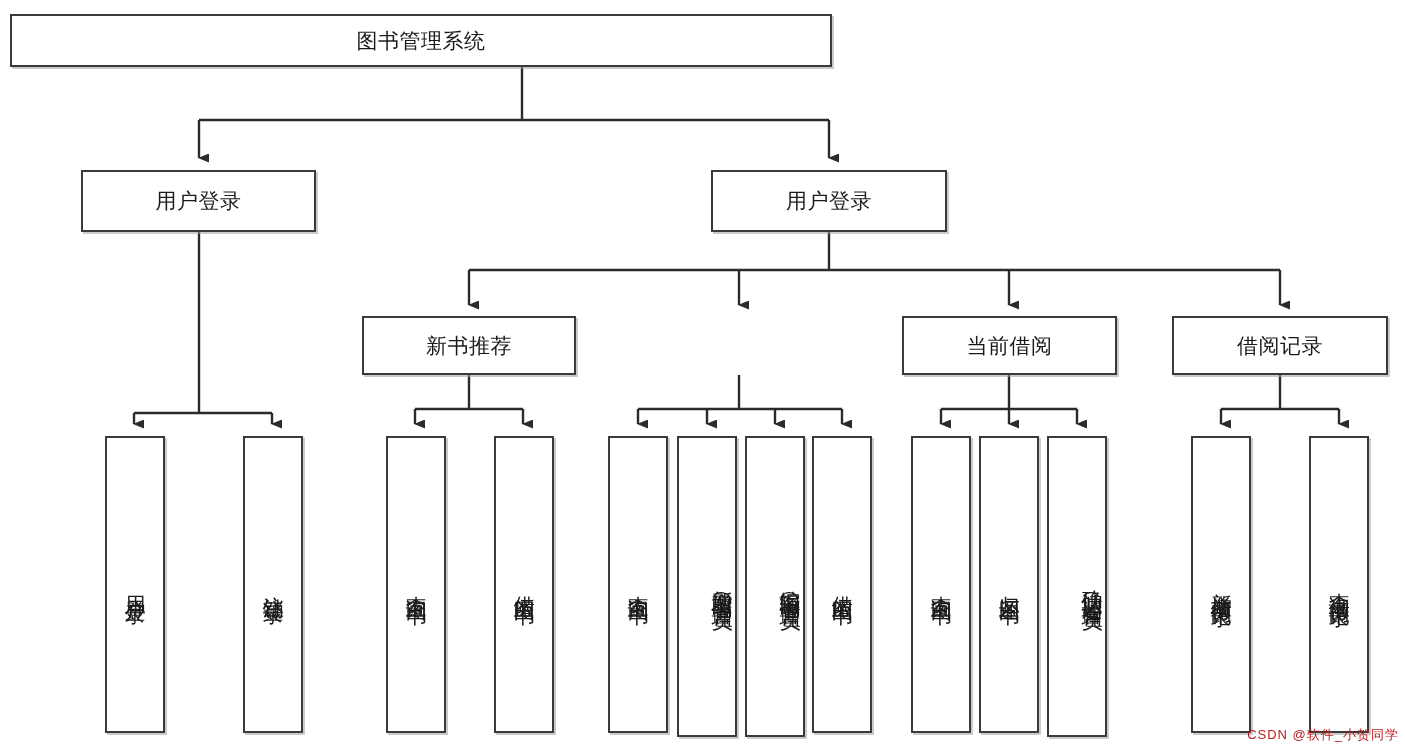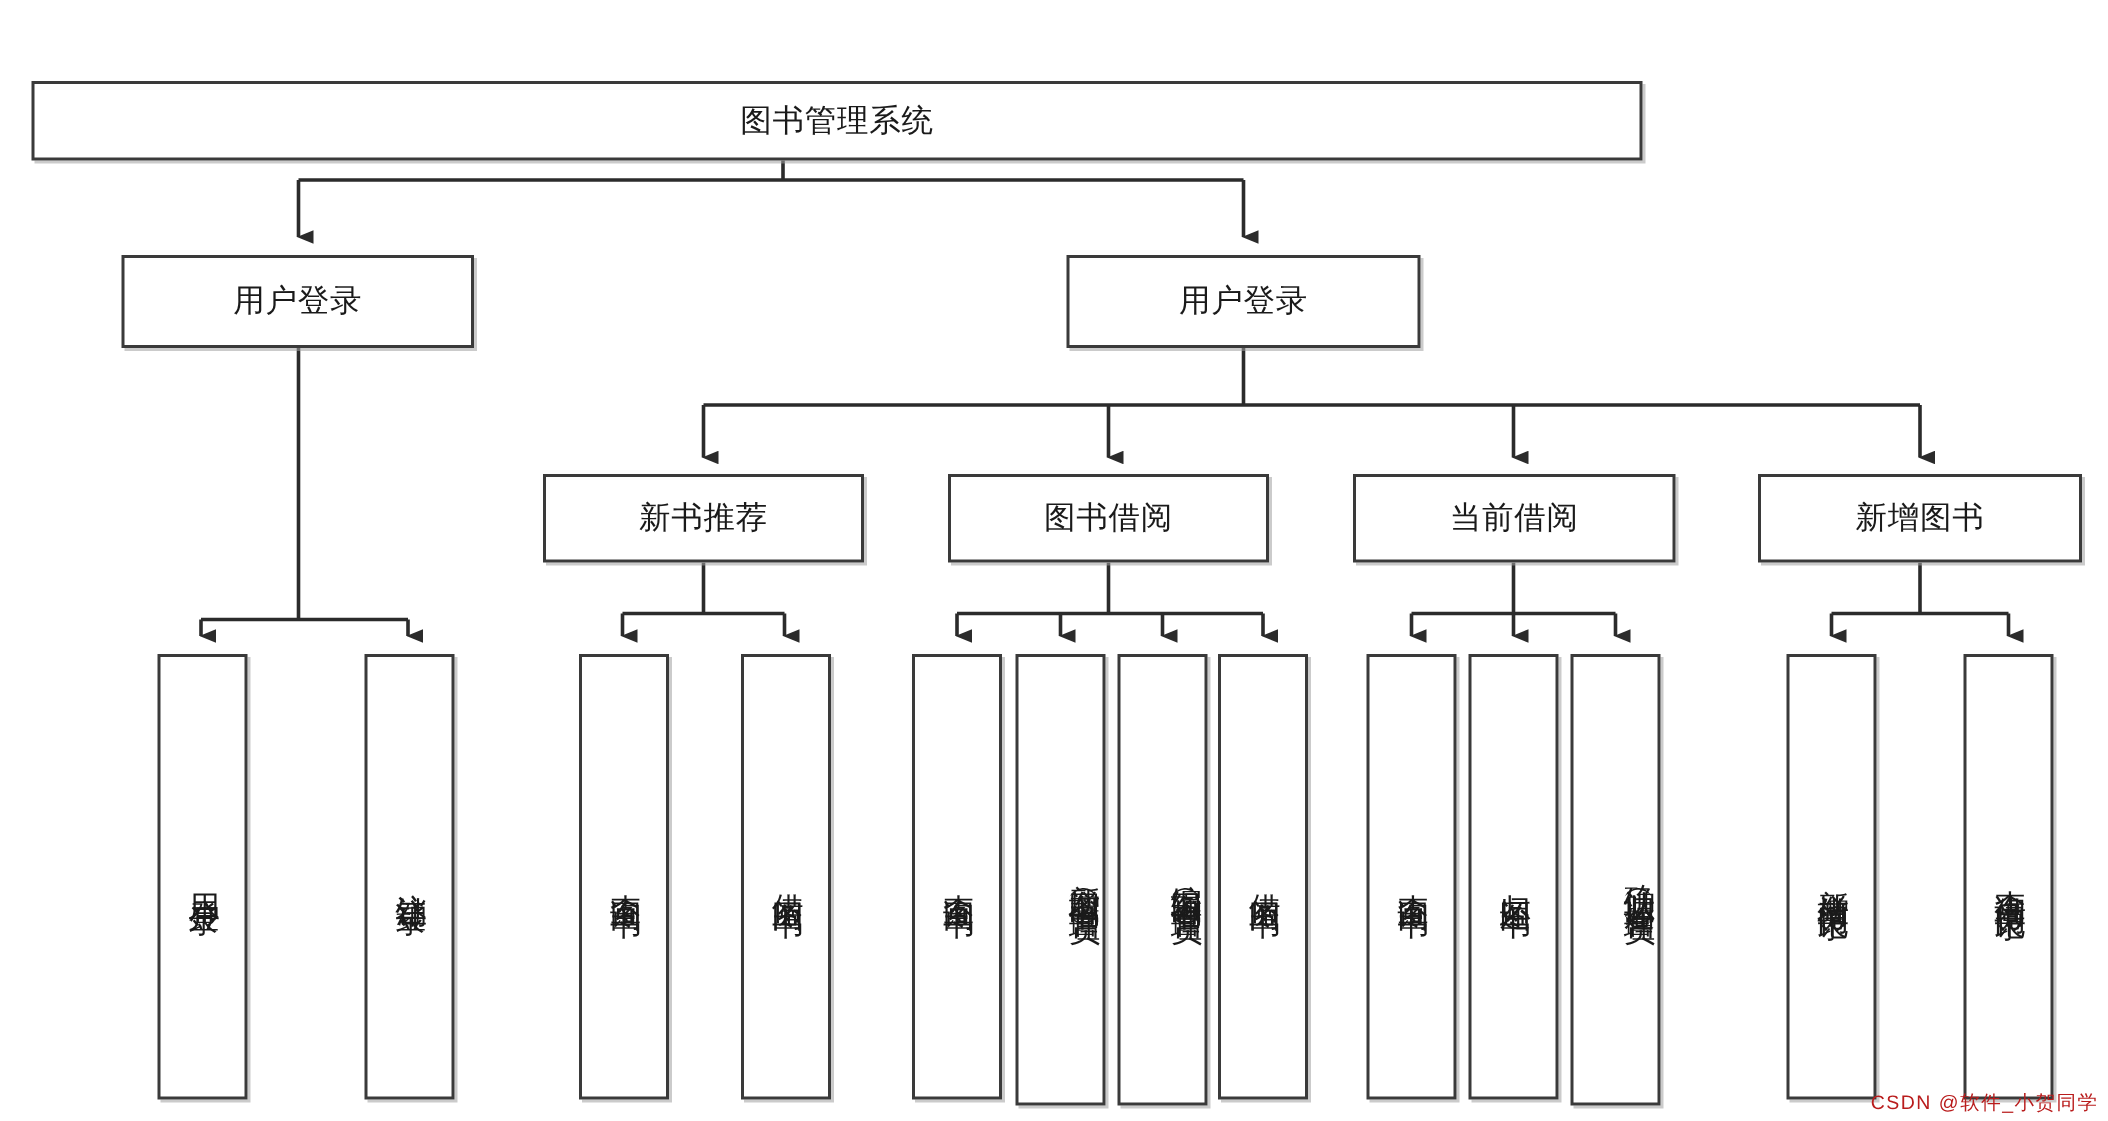--- a/index.html
+++ b/index.html
@@ -116,42 +116,39 @@
       <path d="M1009,409 L1009,424" marker-end="url(#arrow)"></path>
       <path d="M1077,409 L1077,424" marker-end="url(#arrow)"></path>
 
       <path d="M1280,375 L1280,409"></path>
       <path d="M1221,409 L1339,409"></path>
       <path d="M1221,409 L1221,424" marker-end="url(#arrow)"></path>
       <path d="M1339,409 L1339,424" marker-end="url(#arrow)"></path>
     </g>
   </svg>
 
-  <div class="node horiz" style="left:21px; top:14px; width:1074px; height:53px;margin-top:40px;">
+  <div class="node horiz" style="left:10px; top:14px; width:822px; height:53px;">
     <span class="node-label">图书管理系统</span>
   </div>
 
   <div class="node horiz" style="left:81px; top:170px; width:235px; height:62px;">
     <span class="node-label">用户登录</span>
   </div>
   <div class="node horiz" style="left:711px; top:170px; width:236px; height:62px;">
     <span class="node-label">用户登录</span>
   </div>
 
   <div class="node horiz" style="left:362px; top:316px; width:214px; height:59px;">
     <span class="node-label">新书推荐</span>
   </div>
-  <div class="node horiz" style="left:632px; top:316px; width:214px; height:59px;">
-    <span class="node-label">图书借阅</span>
-  </div>
   <div class="node horiz" style="left:902px; top:316px; width:215px; height:59px;text-align:center;">
     <span class="node-label">当前借阅</span>
   </div>
   <div class="node horiz" style="left:1172px; top:316px; width:216px; height:59px;">
-    <span class="node-label">新增图书</span>
+    <span class="node-label">借阅记录</span>
   </div>
 
   <div class="node vert" style="left:105px; top:436px; width:60px; height:297px;">
     <span class="node-label">用户登录</span>
   </div>
   <div class="node vert" style="left:243px; top:436px; width:60px; height:297px;">
     <span class="node-label">注销登录</span>
   </div>
 
   <div class="node vert" style="left:386px; top:436px; width:60px; height:297px;">

